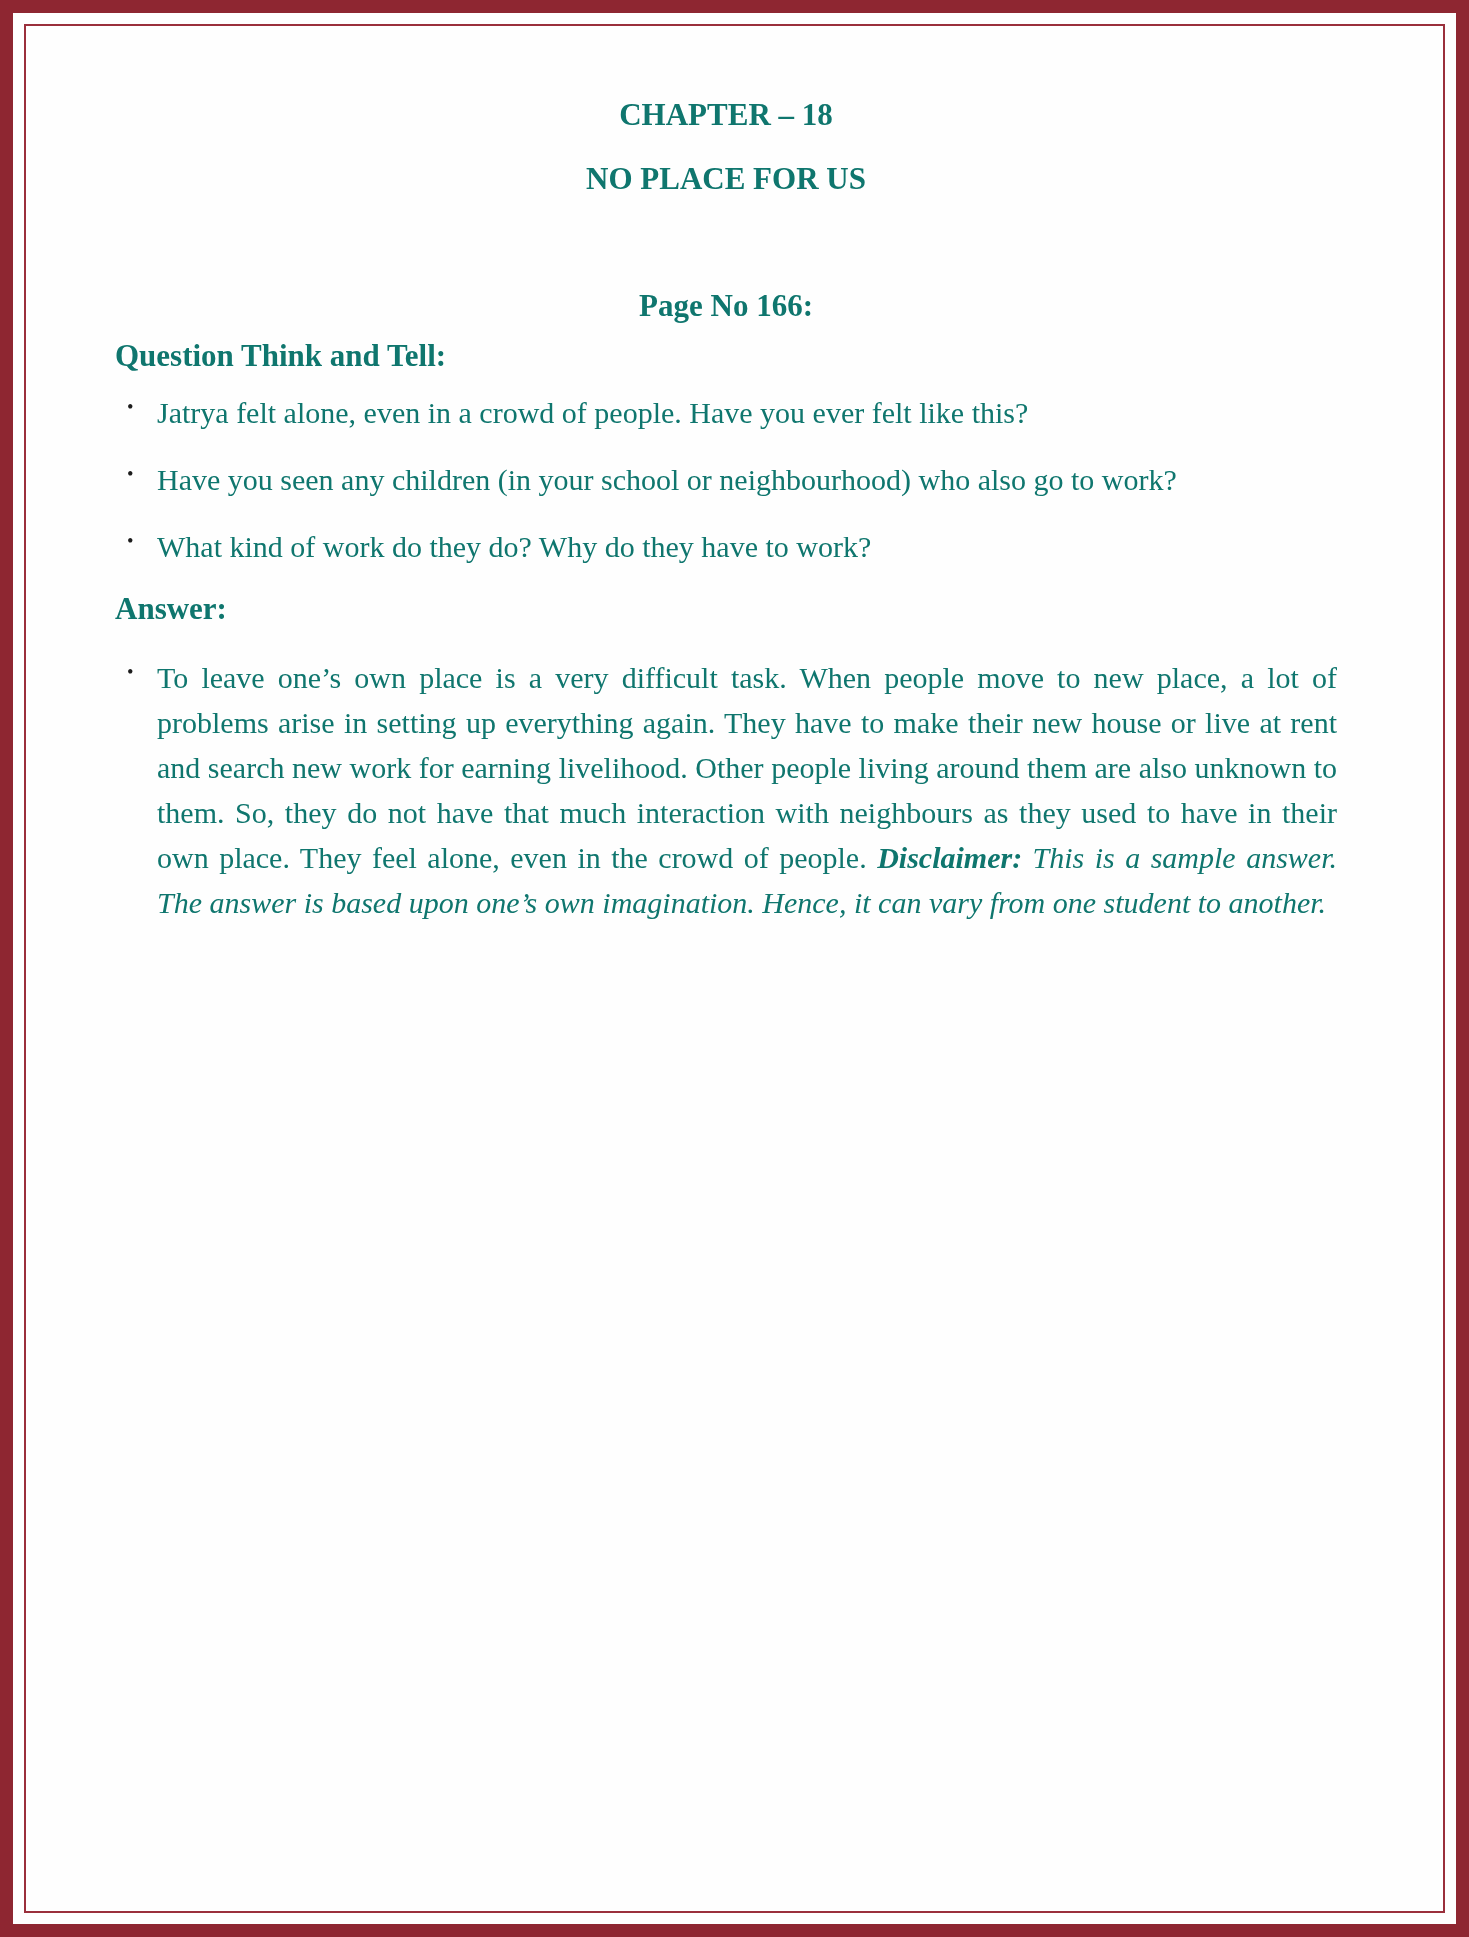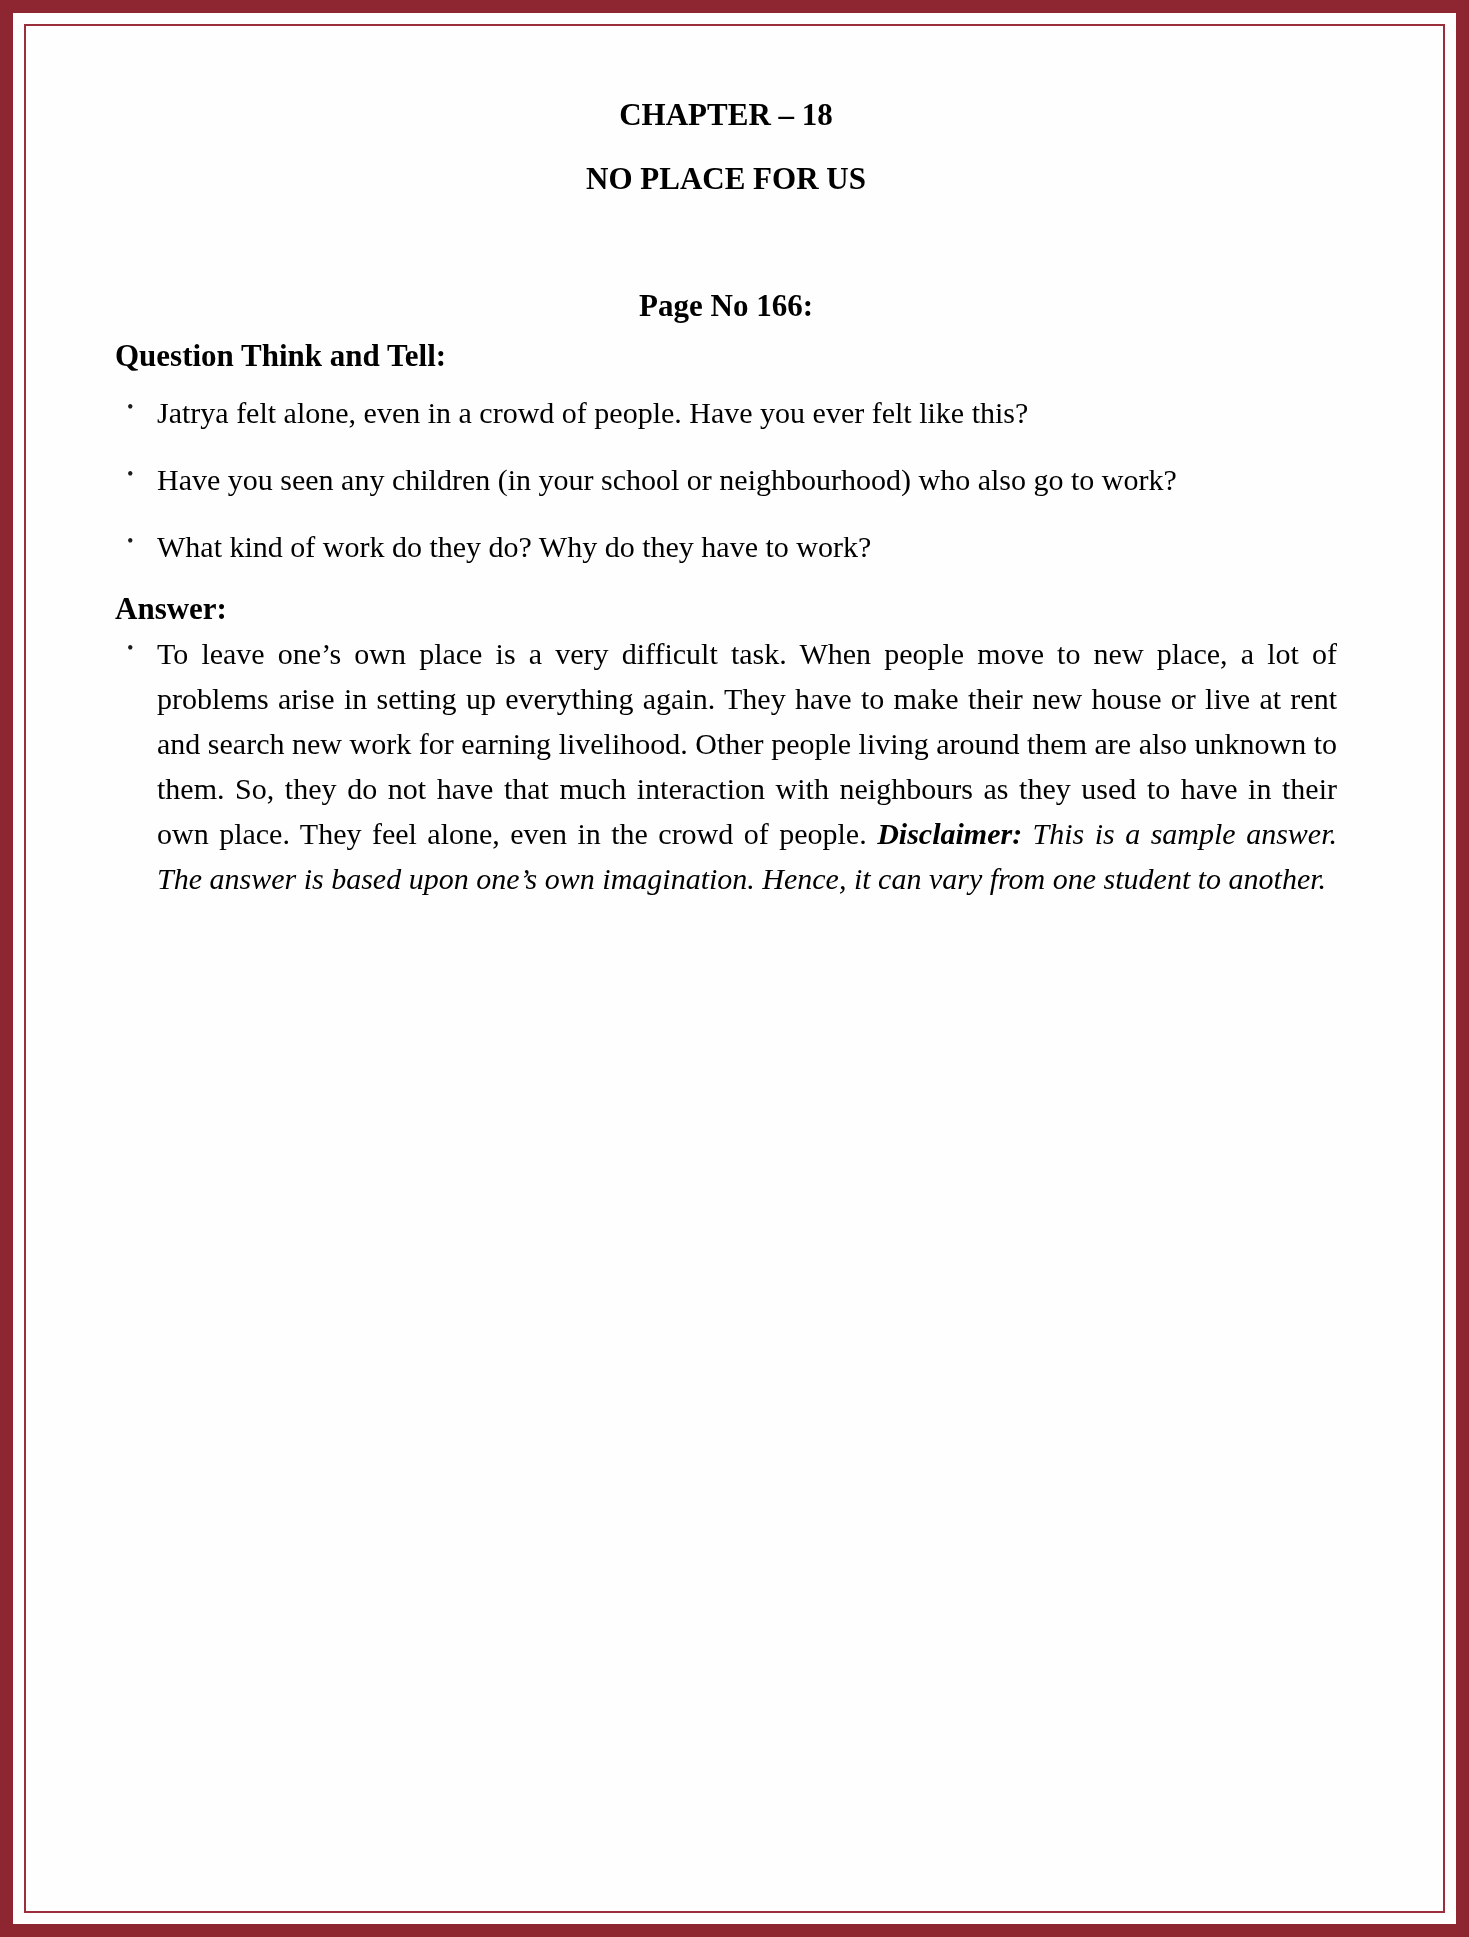--- a/index.html
+++ b/index.html
@@ -6,21 +6,21 @@
     margin: 0;
     padding: 0;
     background: #ffffff;
   }
   .page {
     position: relative;
     width: 1469px;
     height: 1937px;
     background: #fefefe;
     font-family: "Liberation Serif", "DejaVu Serif", serif;
-    color: #000000;
+    color: #0f766e;
     box-sizing: border-box;
   }
   .outer-frame {
     position: absolute;
     inset: 0;
     border: 13px solid #8e2631;
     box-sizing: border-box;
     pointer-events: none;
   }
   .inner-frame {
@@ -54,21 +54,21 @@
   }
   .left-heading {
     font-weight: bold;
     font-size: 31px;
     margin: 0 0 16px 0;
     text-align: left;
   }
   .answer-heading {
     font-weight: bold;
     font-size: 31px;
-    margin: 10px 0 4px 0;
+    margin: 10px 0 28px 0;
     text-align: left;
   }
   ul.bullet-list {
     list-style: none;
     margin: 0;
     padding: 0;
   }
   ul.bullet-list li {
     position: relative;
     padding-left: 42px;

